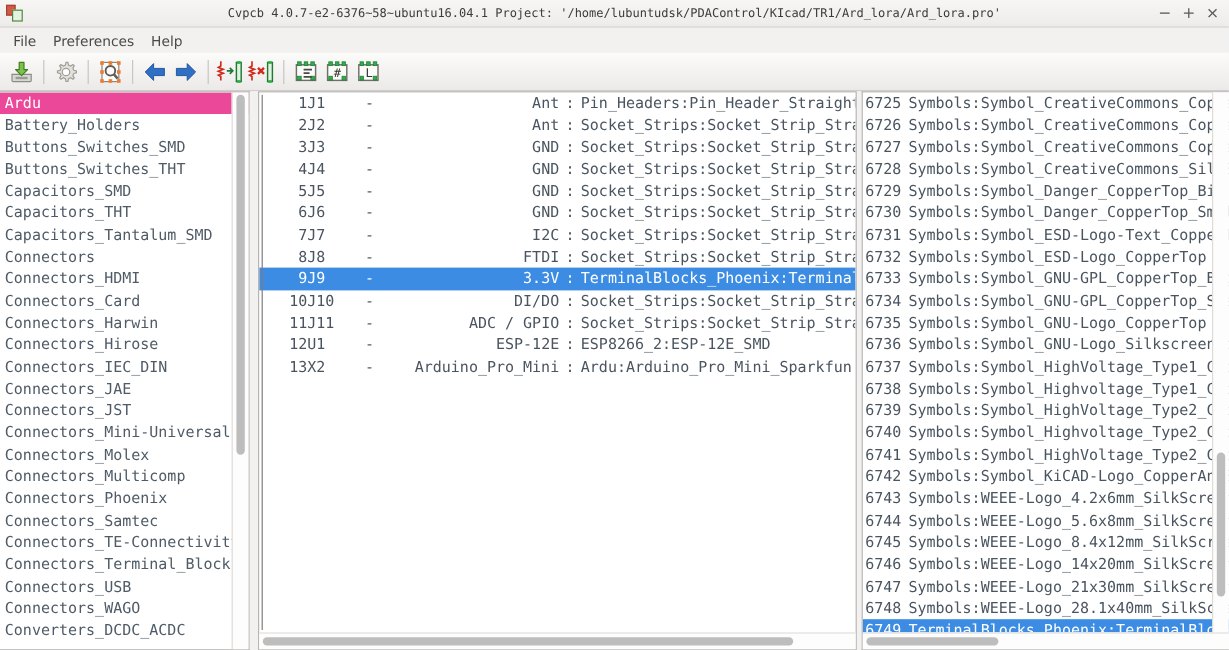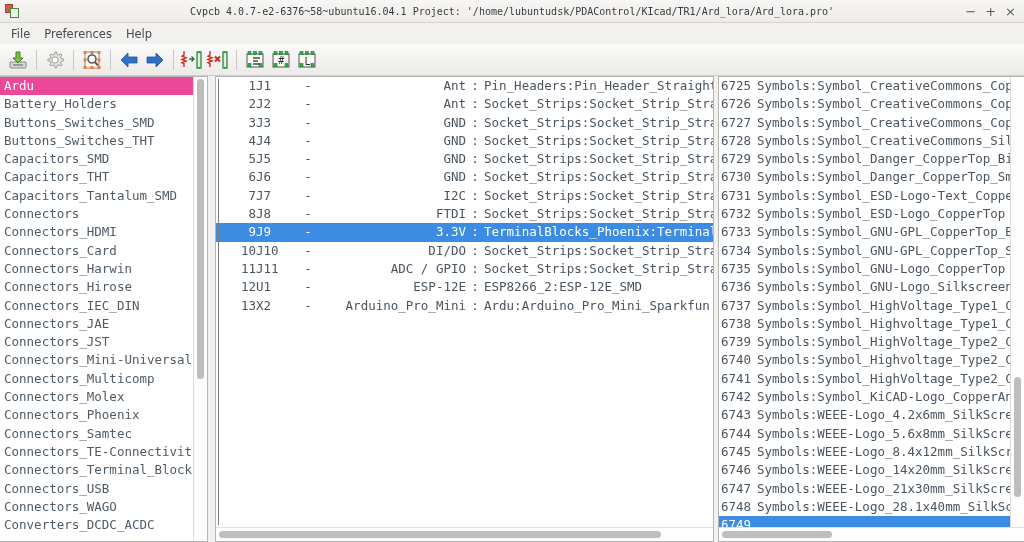--- a/index.html
+++ b/index.html
@@ -174,21 +174,21 @@
     font-size: 12.5px;
     color: #4a5560;
     white-space: nowrap;
     font-family: "DejaVu Sans Mono", monospace;
     display: flex;
     box-sizing: border-box;
     cursor: default;
     overflow: hidden;
     padding-left: 2px;
   }
-  .rrow.sel { background: #3b8ce2; color: #ffffff; flex-direction: column; }
+  .rrow.sel { background: #3b8ce2; color: #ffffff; }
   .r-num { width: 36px; flex: none; text-align: left; }
   .r-name { flex: 1; overflow: hidden; }
 
   
   .vscroll {
     position: absolute;
     top: 0; right: 0; bottom: 0;
     width: 13px;
     background: #fdfdfd;
     border-left: 1px solid #dedbd8;
@@ -387,22 +387,22 @@
           <div class="row">Capacitors_Tantalum_SMD</div>
           <div class="row">Connectors</div>
           <div class="row">Connectors_HDMI</div>
           <div class="row">Connectors_Card</div>
           <div class="row">Connectors_Harwin</div>
           <div class="row">Connectors_Hirose</div>
           <div class="row">Connectors_IEC_DIN</div>
           <div class="row">Connectors_JAE</div>
           <div class="row">Connectors_JST</div>
           <div class="row">Connectors_Mini-Universal</div>
+          <div class="row">Connectors_Molex</div>
           <div class="row">Connectors_Multicomp</div>
-          <div class="row">Connectors_Molex</div>
           <div class="row">Connectors_Phoenix</div>
           <div class="row">Connectors_Samtec</div>
           <div class="row">Connectors_TE-Connectivity</div>
           <div class="row">Connectors_Terminal_Blocks</div>
           <div class="row">Connectors_USB</div>
           <div class="row">Connectors_WAGO</div>
           <div class="row">Converters_DCDC_ACDC</div>
         </div>
       <div class="vscroll">
         <div class="vthumb" style="top:2px; height:300px;"></div>

